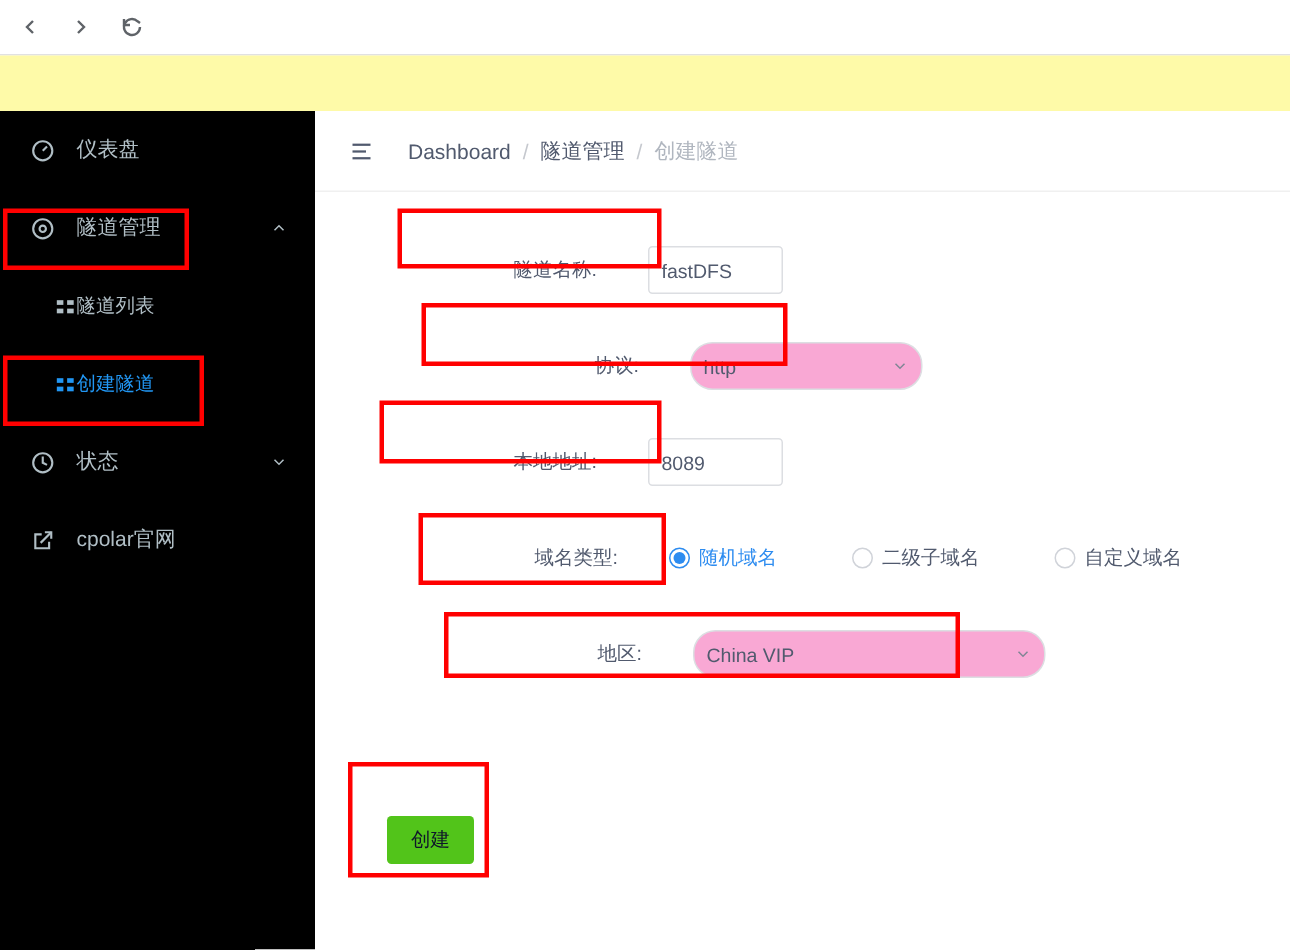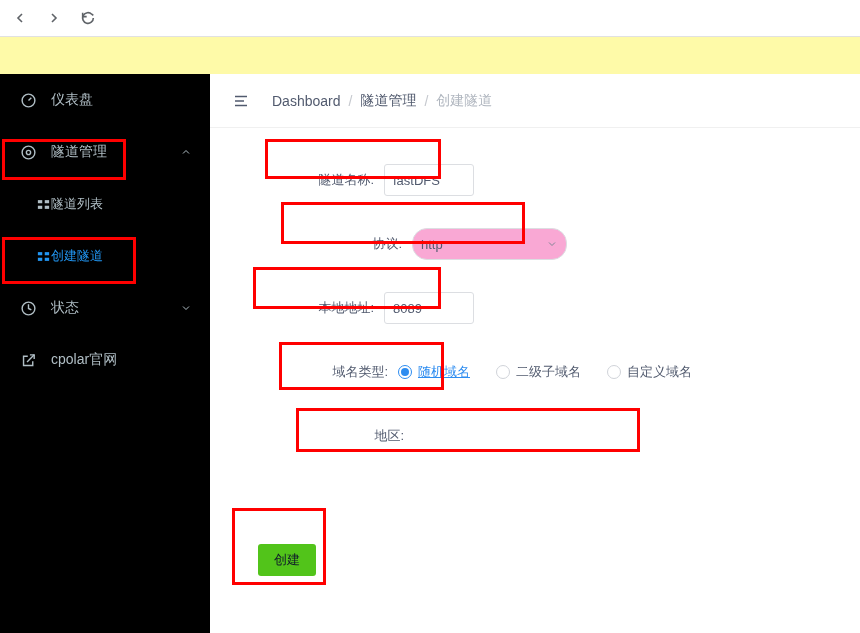--- a/index.html
+++ b/index.html
@@ -29,30 +29,30 @@
     .side-sub svg.ico { width: 15px; height: 15px; }
 
     .main { flex: 1; background: #fff; }
     .topbar { height: 54px; border-bottom: 1px solid #f0f0f0; display: flex; align-items: center; padding: 0 22px; gap: 18px; }
     .bc { font-size: 14px; color: #515a6e; display: flex; align-items: center; }
     .bc .crumb { padding: 0 4px; text-align: center; }
     .bc .cur { color: #b0b6bf; }
     .bc .slash { color: #c5c8ce; padding: 0 4px; }
 
     .content { padding: 36px 34px; }
-    .form-row { display: flex; align-items: center; height: 32px; margin-bottom: 32px; }
+    .form-row { display: flex; align-items: center; height: 32px; margin-bottom: 32px; gap: 24px; }
     .form-label { width: 96px; text-align: right; padding-right: 10px; font-size: 13px; color: #515a6e; }
     .form-input { width: 90px; height: 32px; border: 1px solid #dcdee2; border-radius: 3px; padding: 0 8px; font-size: 13px; color: #515a6e; background: #fff; }
     .form-select { width: 185px; height: 32px; border: 1px solid #dcdee2; border-radius: 15px; padding: 0 8px; font-size: 13px; color: #515a6e; background: #f9a8d4; display: flex; align-items: center; position: relative; }
     .form-select .dd { position: absolute; right: 8px; color: #808695; }
     .radio { display: inline-flex; align-items: center; gap: 6px; margin-right: 26px; font-size: 13px; color: #515a6e; }
     .radio .circ { width: 14px; height: 14px; border: 1px solid #d0d3d9; border-radius: 50%; display: inline-flex; align-items: center; justify-content: center; }
     .radio.sel .circ { border-color: #2d8cf0; }
     .radio.sel .circ::after { content: ""; width: 8px; height: 8px; background: #2d8cf0; border-radius: 50%; }
-    .radio.sel .lbl { color: #2d8cf0; text-decoration: underline; }
+    .radio.sel .lbl { color: #2d8cf0; }
     .create-btn { width: 58px; height: 32px; background: #52c41a; color: #0f172a; border: none; border-radius: 3px; font-size: 13px; cursor: pointer; margin-top: 60px; margin-left: 14px; }
 
     
     .redbox { position: absolute; border: 3px solid #ff0000; pointer-events: none; z-index: 100; } 
   </style>
 </head>
 <body>
 
 <div class="browser-bar">
   <div class="nav-btn">
@@ -190,20 +190,26 @@
         </label>
         <label class="radio">
           <span class="circ"></span>
           <span class="lbl">自定义域名</span>
         </label>
       </div>
 
       <div class="form-row" style="margin-top:22px">
         <div style="width:92px"></div>
         <span class="form-label" style="width:78px">地区:</span>
+        <div class="form-select" style="width:235px">
+          <span>China VIP</span>
+          <svg class="dd" width="12" height="12" viewBox="0 0 24 24" fill="none" stroke="currentColor" stroke-width="2">
+              <path d="M6 9l6 6 6-6"></path>
+            </svg>
+        </div>
       </div>
 
       <button class="create-btn">创建</button>
     </div>
   </div>
 </div>
 
 <div class="redbox" style="left:2px; top:139px; width:124px; height:41px"></div>
 <div class="redbox" style="left:2px; top:237px; width:134px; height:47px"></div>
 <div class="redbox" style="left:265px; top:139px; width:176px; height:40px"></div>

